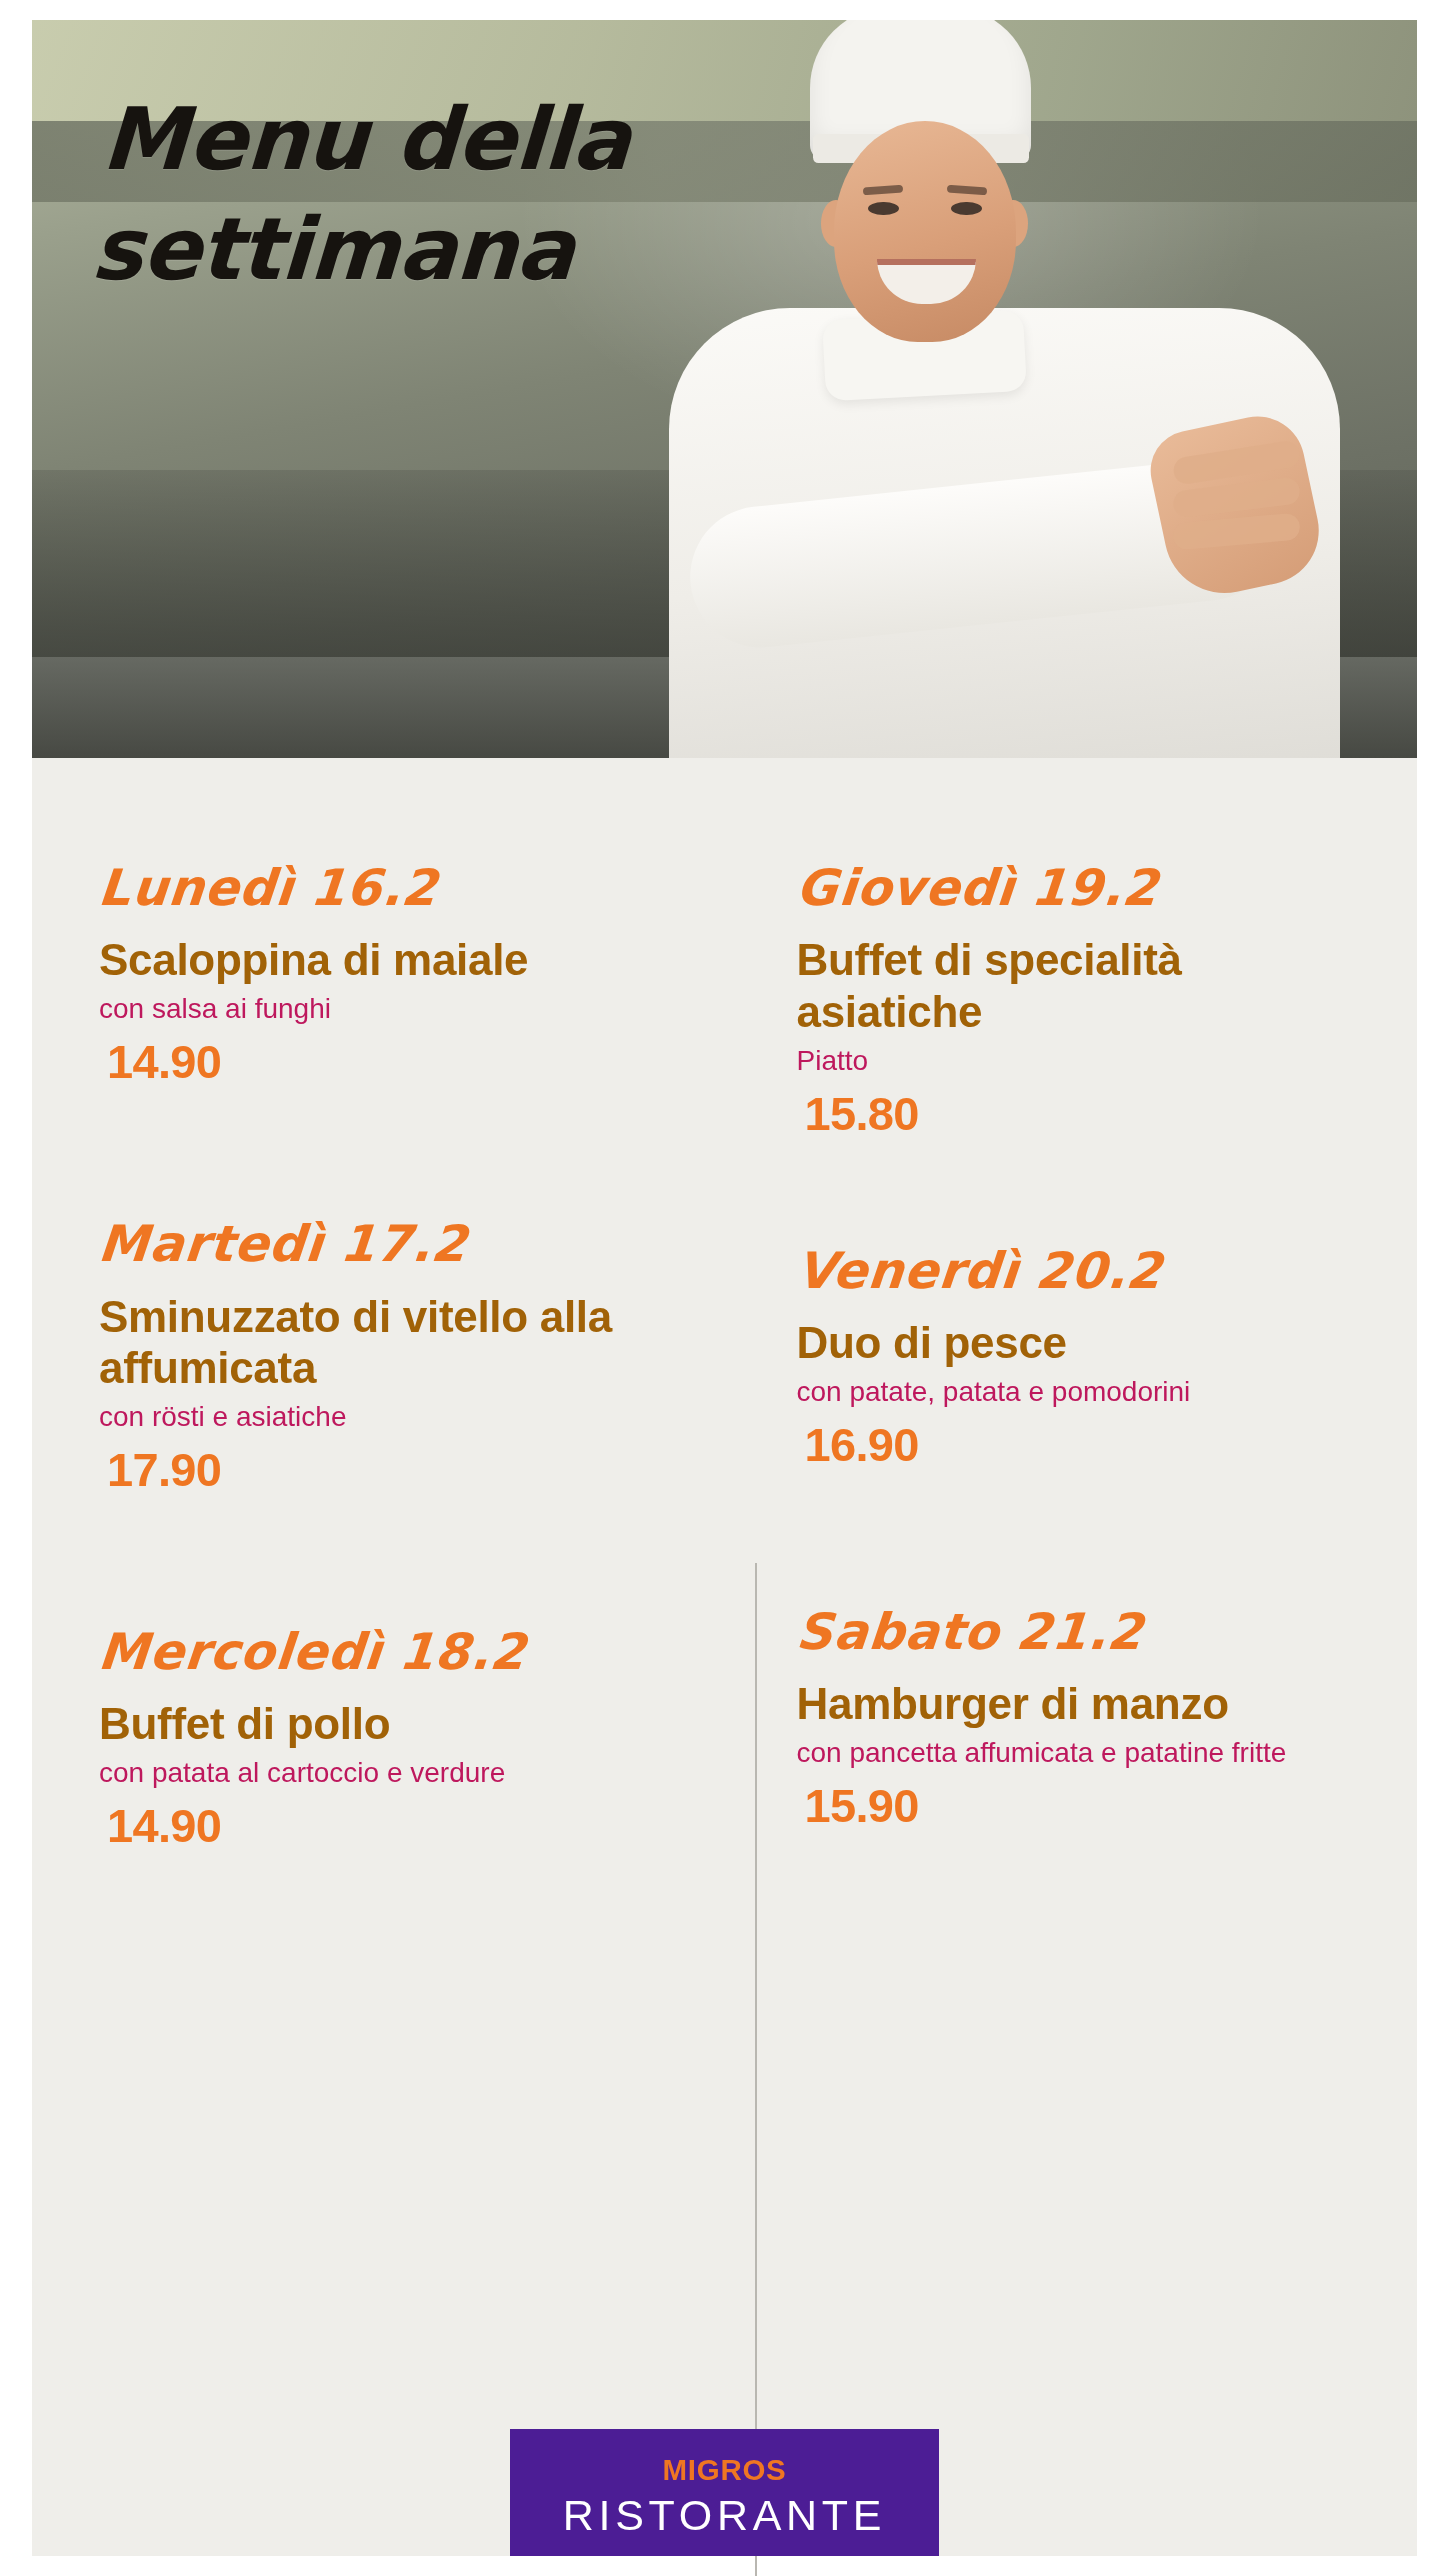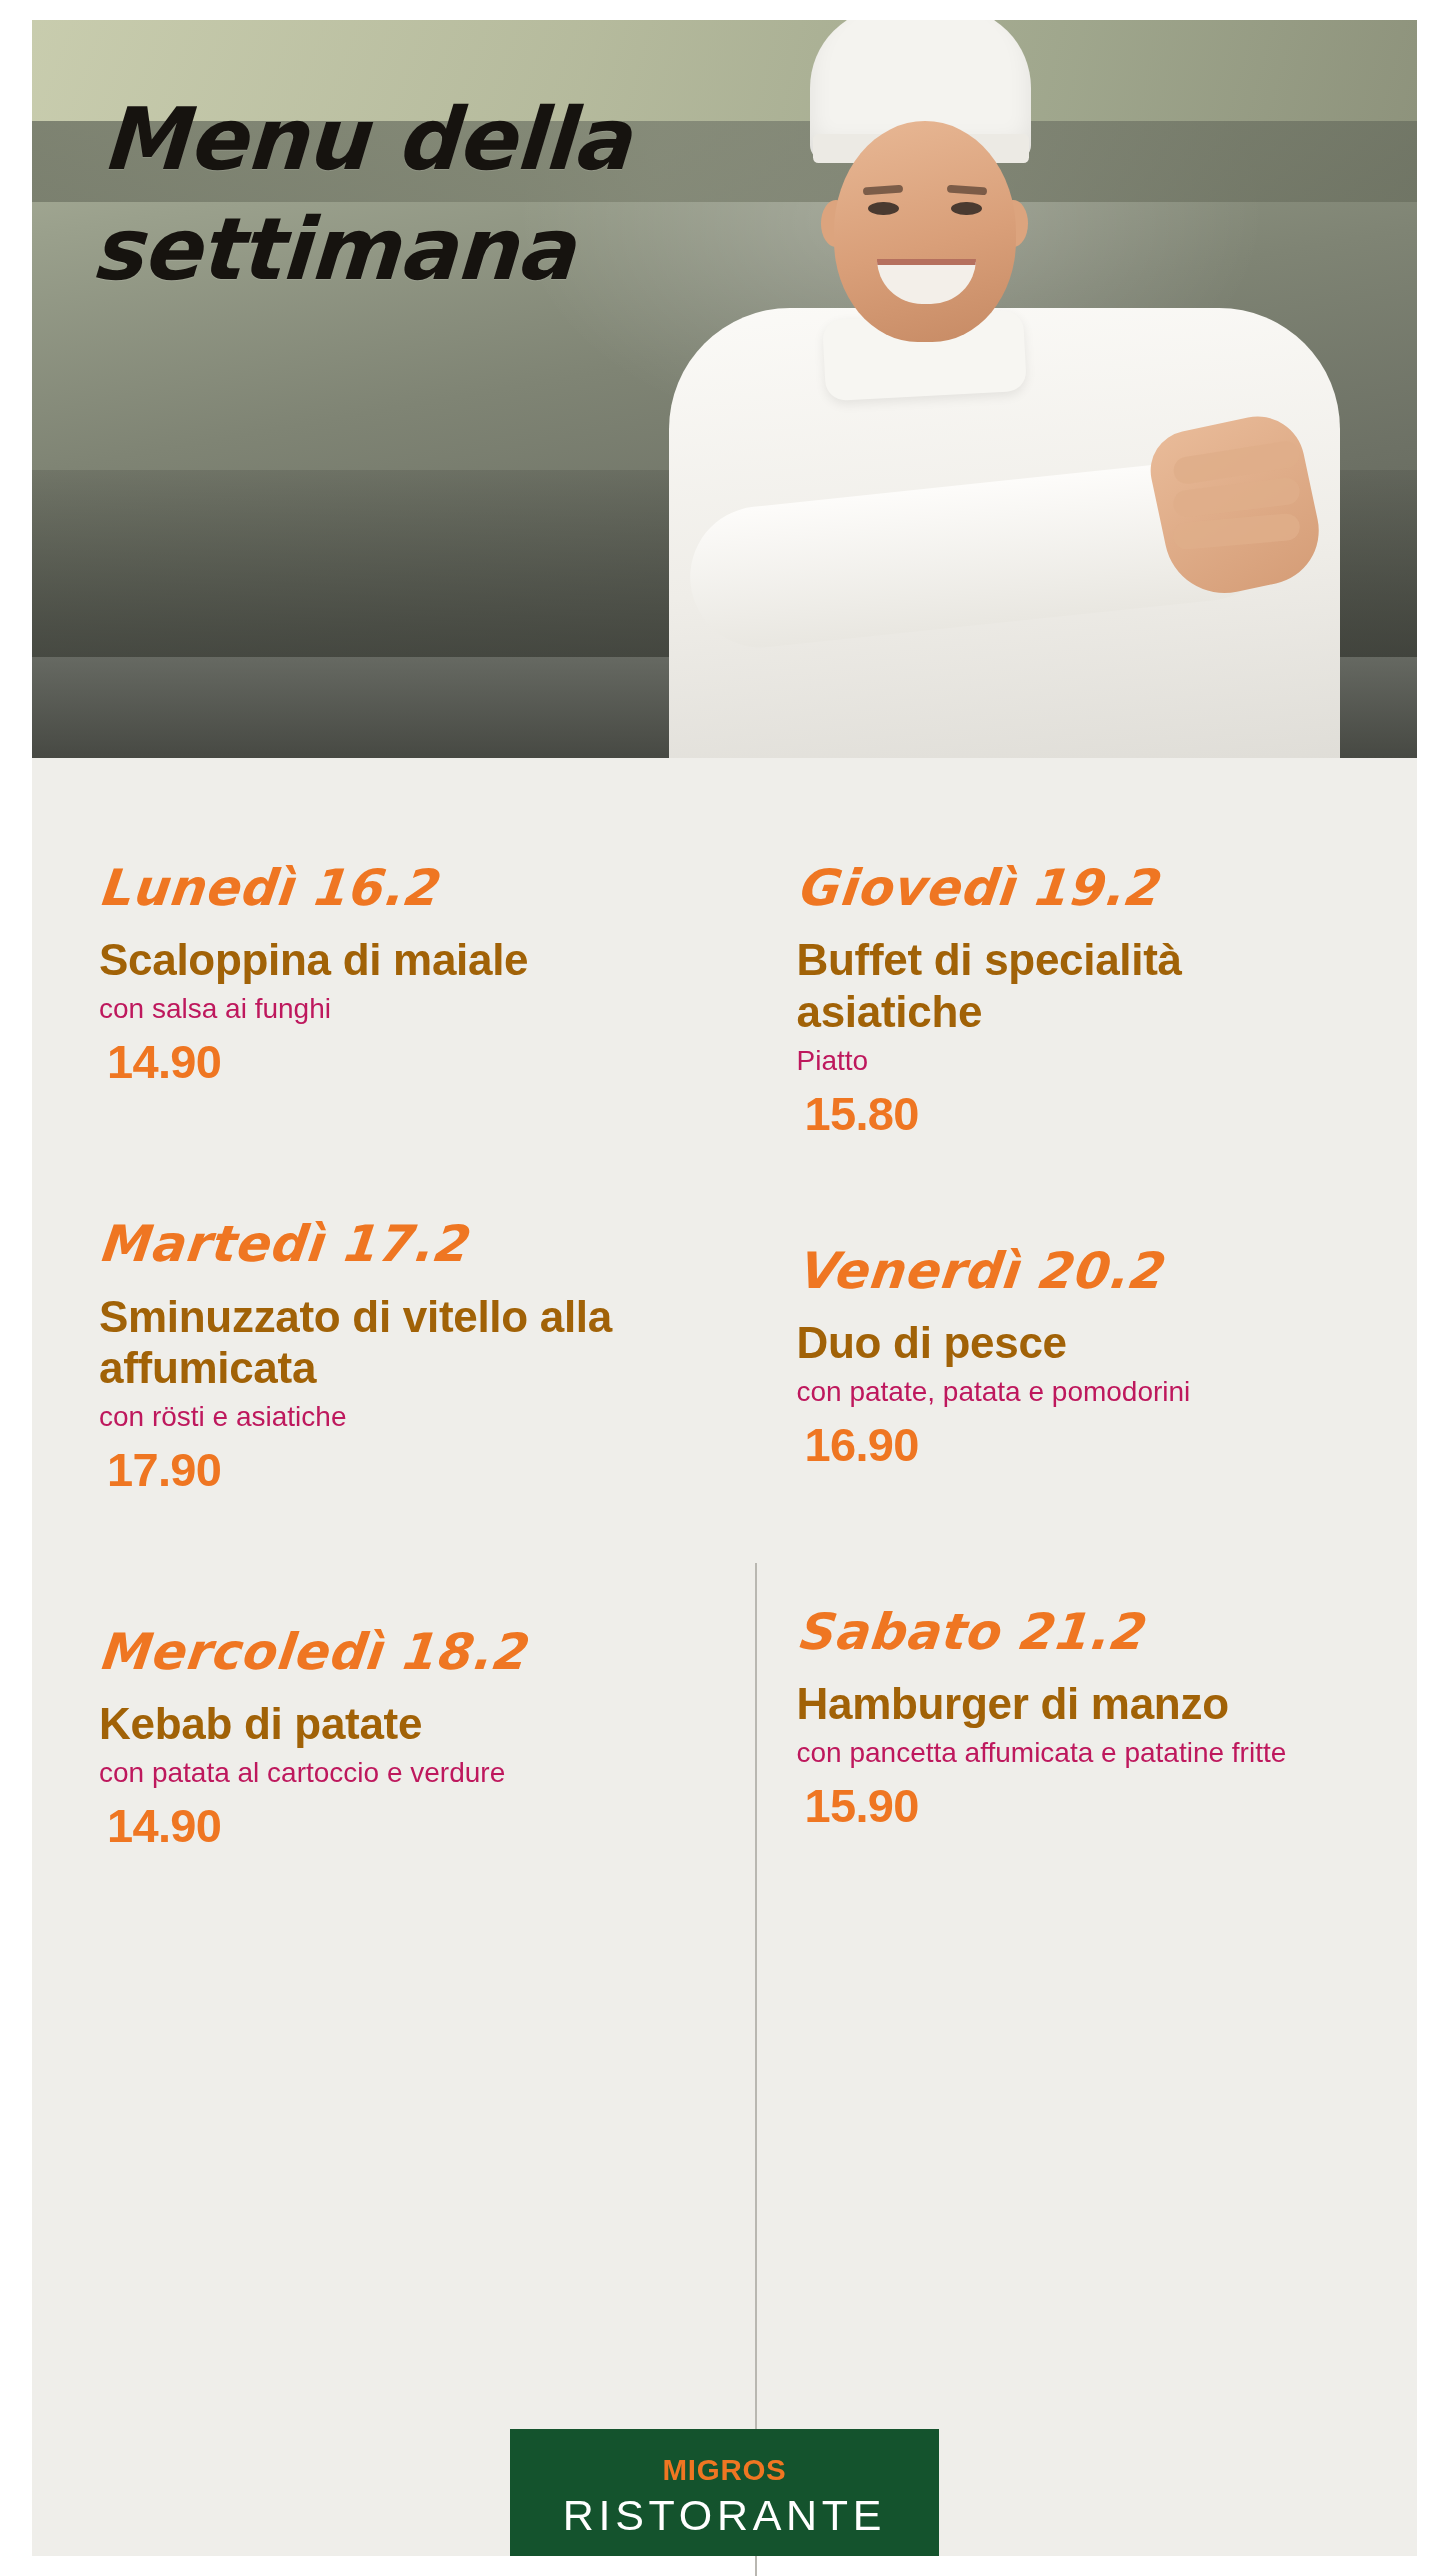--- a/index.html
+++ b/index.html
@@ -296,21 +296,21 @@
     bottom: 0;
     width: 1385px;
     height: 154px;
     display: flex;
     align-items: flex-end;
     justify-content: center;
   }
   .logo {
     width: 429px;
     height: 127px;
-    background: #14532d;
+    background: #4c1d95;
     display: flex;
     flex-direction: column;
     align-items: center;
     justify-content: center;
     padding-top: 6.7px;
     box-sizing: border-box;
   }
   .logo-top {
     color: #ef7622;
     font-family: "Liberation Sans", sans-serif;
@@ -378,21 +378,21 @@
             <div class="price">14.90</div>
           </div>
           <div class="entry">
             <div class="day">Martedì 17.2</div>
             <div class="dish">Sminuzzato di vitello alla affumicata</div>
             <div class="desc">con rösti e asiatiche</div>
             <div class="price">17.90</div>
           </div>
           <div class="entry">
             <div class="day">Mercoledì 18.2</div>
-            <div class="dish">Kebab di patate</div>
+            <div class="dish">Buffet di pollo</div>
             <div class="desc">con patata al cartoccio e verdure</div>
             <div class="price">14.90</div>
           </div>
         </div>
 
         <div class="col col-right">
           <div class="entry">
             <div class="day">Giovedì 19.2</div>
             <div class="dish">Buffet di specialità asiatiche</div>
             <div class="desc">Piatto</div>

